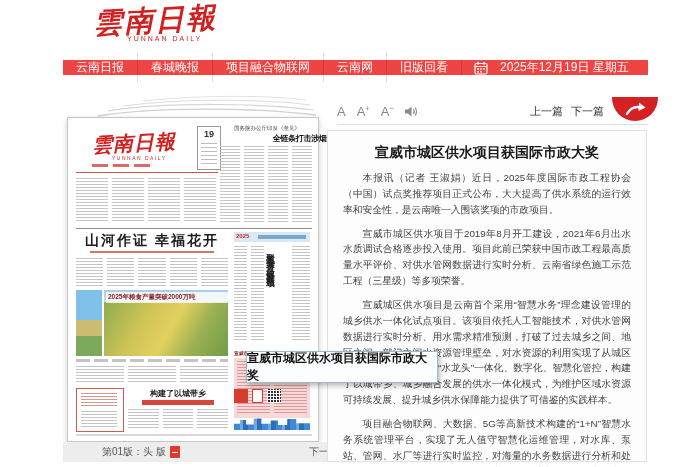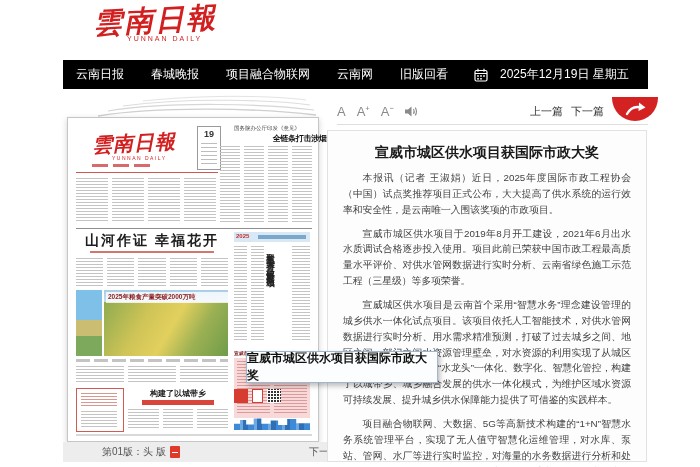--- a/index.html
+++ b/index.html
@@ -5,21 +5,21 @@
   html,body{margin:0;padding:0;background:#fff;}
   .stage{position:relative;width:700px;height:467px;background:#fff;overflow:hidden;
          font-family:"Liberation Sans",sans-serif;}
 
   
   .logo{position:absolute;left:93px;top:5px;width:130px;height:52px;cursor:pointer;}
   .logo-cn{font-family:"DejaVu Serif",serif;font-weight:bold;font-style:italic;
            color:#d21f1f;font-size:29px;letter-spacing:2px;transform:rotate(-3deg);line-height:1.1;}
   .logo-en{font-size:7px;color:#d21f1f;letter-spacing:2px;margin:-2px 0 0 34px;}
 
-  .nav{position:absolute;left:63px;top:60px;width:585px;height:29px;background:#000000;
+  .nav{position:absolute;left:63px;top:60px;width:585px;height:15px;background:#ef4444;
        display:flex;align-items:center;color:#fff;font-size:12px;}
   .nav-item{padding:0 13px;line-height:29px;color:#fff;text-decoration:none;cursor:pointer;white-space:nowrap;}
   .nav-item + .nav-item, .nav-cal{border-left:1px solid rgba(0,0,0,.14);}
   .nav-cal{padding:0 12px;display:flex;align-items:center;cursor:pointer;margin-left:auto;}
   .nav-date{margin-right:24px;white-space:nowrap;}
 
   
   .stack{position:absolute;left:68px;top:92px;}
   .paper{position:absolute;left:67px;top:117px;width:250px;height:323px;background:#fff;
          border:1px solid #c6c6c6;box-shadow:0 2px 6px rgba(0,0,0,.18);cursor:pointer;}

